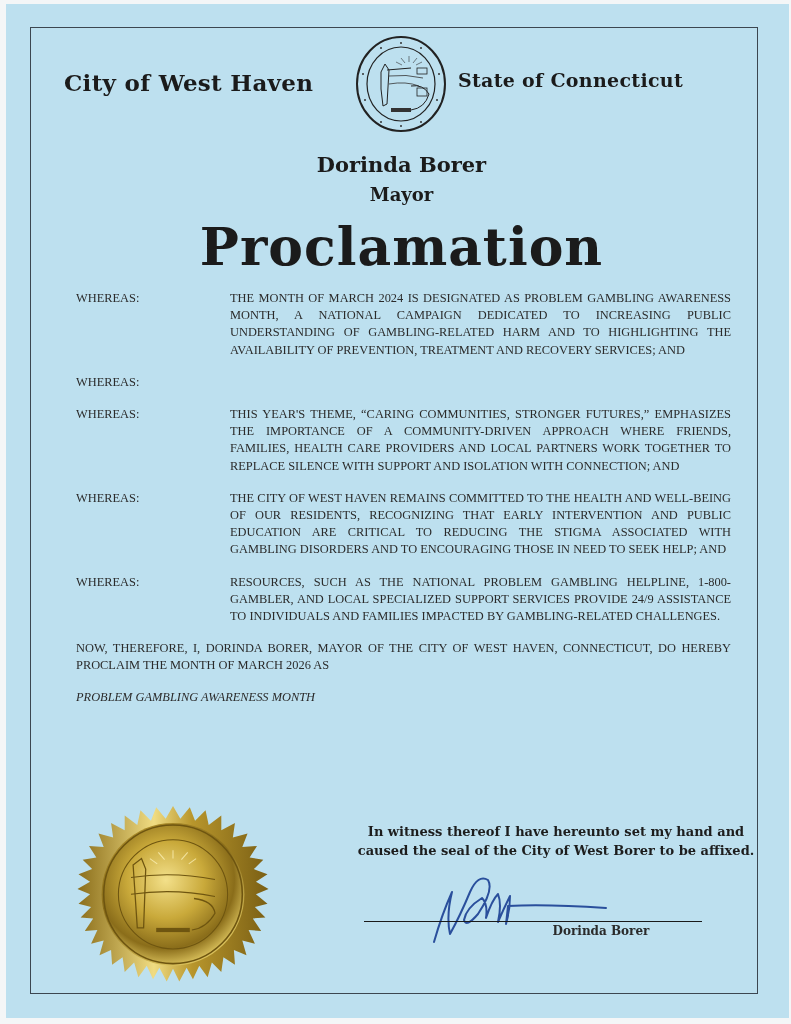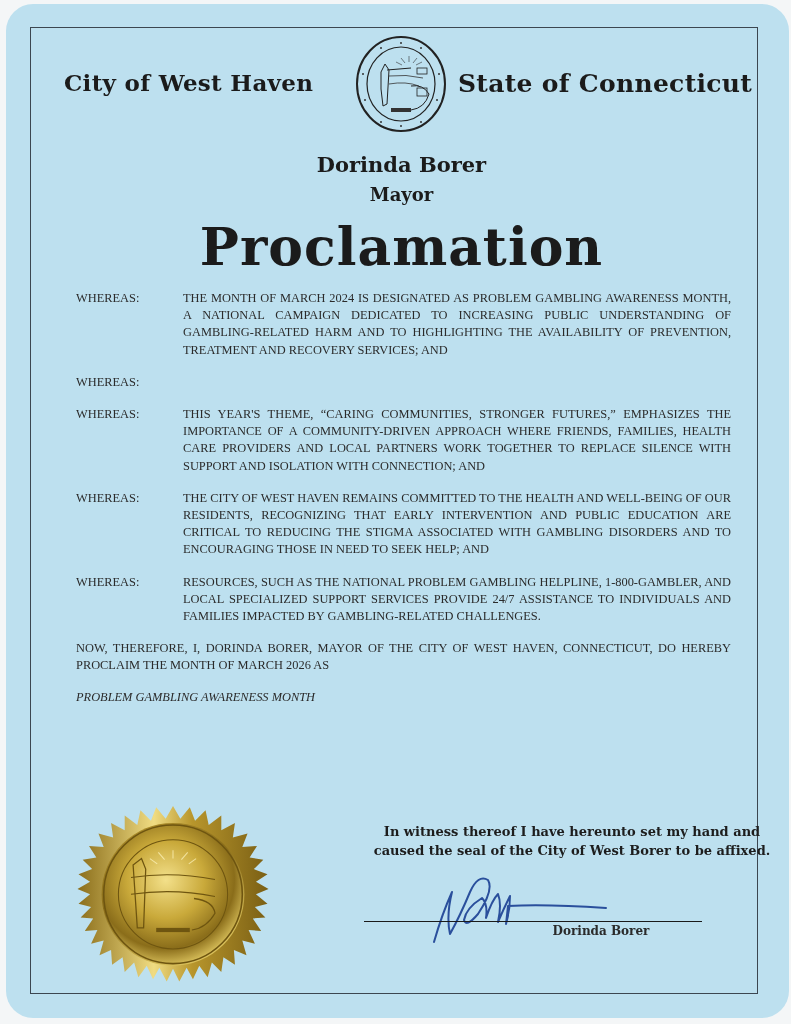--- a/index.html
+++ b/index.html
@@ -1,32 +1,32 @@
 <!DOCTYPE html>
 <html><head>
 <meta charset="utf-8">
 <style>
   html, body { margin:0; padding:0; }
   body { width:791px; height:1024px; background:#f4f6f7; position:relative; overflow:hidden; font-family:"Liberation Serif", serif; color:#2a2a2a; }
-  .page { position:absolute; left:6px; top:4px; width:783px; height:1014px; background:#bde0ef;border-radius:27px; }
+  .page { position:absolute; left:6px; top:4px; width:783px; height:1014px; background:#bde0ef; }
   .frame { position:absolute; left:24px; top:23px; width:726px; height:965px; border:1px solid #3c4650; }
   .bl { font-family:"DejaVu Serif", serif; font-weight:bold; color:#1b1b1b; }
   .hdr-left { position:absolute; left:58px; top:65px; font-size:23px; letter-spacing:0.3px; }
-  .hdr-right { position:absolute; left:452px; top:65px; font-size:25px; letter-spacing:0.3px; }
+  .hdr-right { position:absolute; left:452px; top:65px; font-size:19px; letter-spacing:0.3px; }
   .top-seal { position:absolute; left:345px; top:30px; width:100px; height:100px; }
   .mayor-name { position:absolute; left:0; width:791px; top:148px; text-align:center; font-size:21px; }
   .mayor-title { position:absolute; left:0; width:791px; top:180px; text-align:center; font-size:18px; }
   .procl { position:absolute; left:0; width:791px; top:212px; text-align:center; font-size:52px; letter-spacing:1px; }
   .body { position:absolute; left:70px; top:286px; width:655px; font-size:12.4px; line-height:17.2px; color:#2b2b2b; }
-  .w { display:flex; margin-bottom:15px; }
+  .w { display:flex; margin-bottom:15px;gap:47px; }
   .w .lab { width:107px; flex:none; }
   .w .txt { flex:1; text-align:justify; }
   .p { text-align:justify; margin-bottom:14px; }
   .ital { font-style:italic; text-align:left; margin:0 0 14px 0; }
-  .witness { position:absolute; left:366px; top:818px; width:400px; text-align:center; font-size:13px; line-height:19px; font-family:"DejaVu Serif", serif; font-weight:bold; color:#1d1d1d; }
+  .witness { position:absolute; left:350px; top:818px; width:400px; text-align:center; font-size:13px; line-height:19px; font-family:"DejaVu Serif", serif; font-weight:bold; color:#1d1d1d; }
   .sigline { position:absolute; left:358px; top:917px; width:338px; height:1px; background:#1a1a1a; }
   .signame { position:absolute; left:350px; top:920px; width:400px; text-align:center; padding-left:90px; box-sizing:border-box; font-size:12px; font-family:"DejaVu Serif", serif; font-weight:bold; }
   .sigtitle { position:absolute; left:350px; top:936px; width:400px; text-align:center; padding-left:40px; box-sizing:border-box; font-size:12px; font-family:"DejaVu Serif", serif; font-weight:bold; }
   .signature { position:absolute; left:400px; top:860px; width:220px; height:80px; }
   .gold { position:absolute; left:62px; top:800px; width:210px; height:210px; }
 </style>
 </head>
 <body>
 
 <div class="page">
@@ -83,21 +83,21 @@
     <div class="w">
       <div class="lab">WHEREAS:</div>
       <div class="txt">THIS YEAR'S THEME, “CARING COMMUNITIES, STRONGER FUTURES,” EMPHASIZES THE IMPORTANCE OF A COMMUNITY-DRIVEN APPROACH WHERE FRIENDS, FAMILIES, HEALTH CARE PROVIDERS AND LOCAL PARTNERS WORK TOGETHER TO REPLACE SILENCE WITH SUPPORT AND ISOLATION WITH CONNECTION; AND</div>
     </div>
     <div class="w">
       <div class="lab">WHEREAS:</div>
       <div class="txt">THE CITY OF WEST HAVEN REMAINS COMMITTED TO THE HEALTH AND WELL-BEING OF OUR RESIDENTS, RECOGNIZING THAT EARLY INTERVENTION AND PUBLIC EDUCATION ARE CRITICAL TO REDUCING THE STIGMA ASSOCIATED WITH GAMBLING DISORDERS AND TO ENCOURAGING THOSE IN NEED TO SEEK HELP; AND</div>
     </div>
     <div class="w">
       <div class="lab">WHEREAS:</div>
-      <div class="txt">RESOURCES, SUCH AS THE NATIONAL PROBLEM GAMBLING HELPLINE, 1-800-GAMBLER, AND LOCAL SPECIALIZED SUPPORT SERVICES PROVIDE 24/7 ASSISTANCE TO INDIVIDUALS AND FAMILIES IMPACTED BY GAMBLING-RELATED CHALLENGES.</div>
+      <div class="txt">RESOURCES, SUCH AS THE NATIONAL PROBLEM GAMBLING HELPLINE, 1-800-GAMBLER, AND LOCAL SPECIALIZED SUPPORT SERVICES PROVIDE 24/9 ASSISTANCE TO INDIVIDUALS AND FAMILIES IMPACTED BY GAMBLING-RELATED CHALLENGES.</div>
     </div>
     <div class="p">NOW, THEREFORE, I, DORINDA BORER, MAYOR OF THE CITY OF WEST HAVEN, CONNECTICUT, DO HEREBY PROCLAIM THE MONTH OF MARCH 2026 AS</div>
     <div class="ital">PROBLEM GAMBLING AWARENESS MONTH</div>
   </div>
 
   <svg class="gold" viewBox="0 0 200 200">
     <defs>
       <radialGradient id="g" cx="45%" cy="40%" r="60%">
         <stop offset="0%" stop-color="#f3e08a"></stop>
         <stop offset="45%" stop-color="#c9a93a"></stop>

